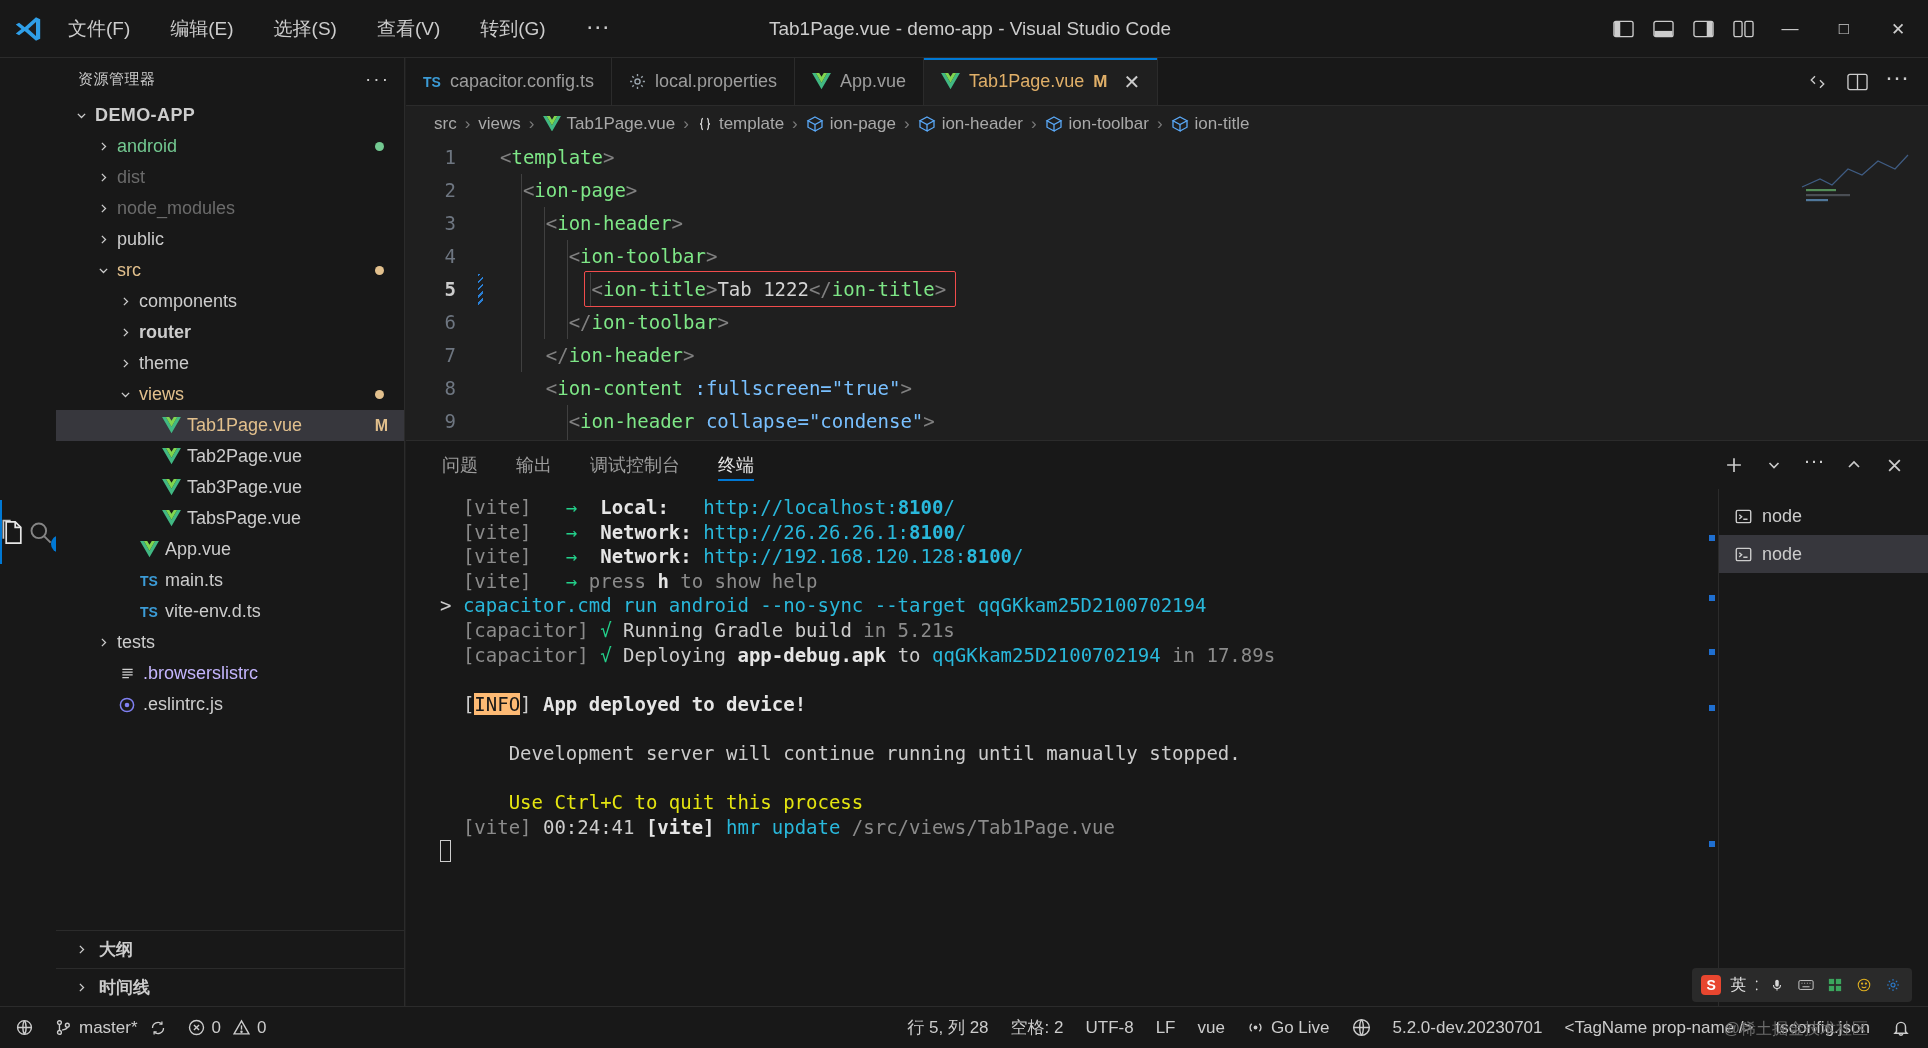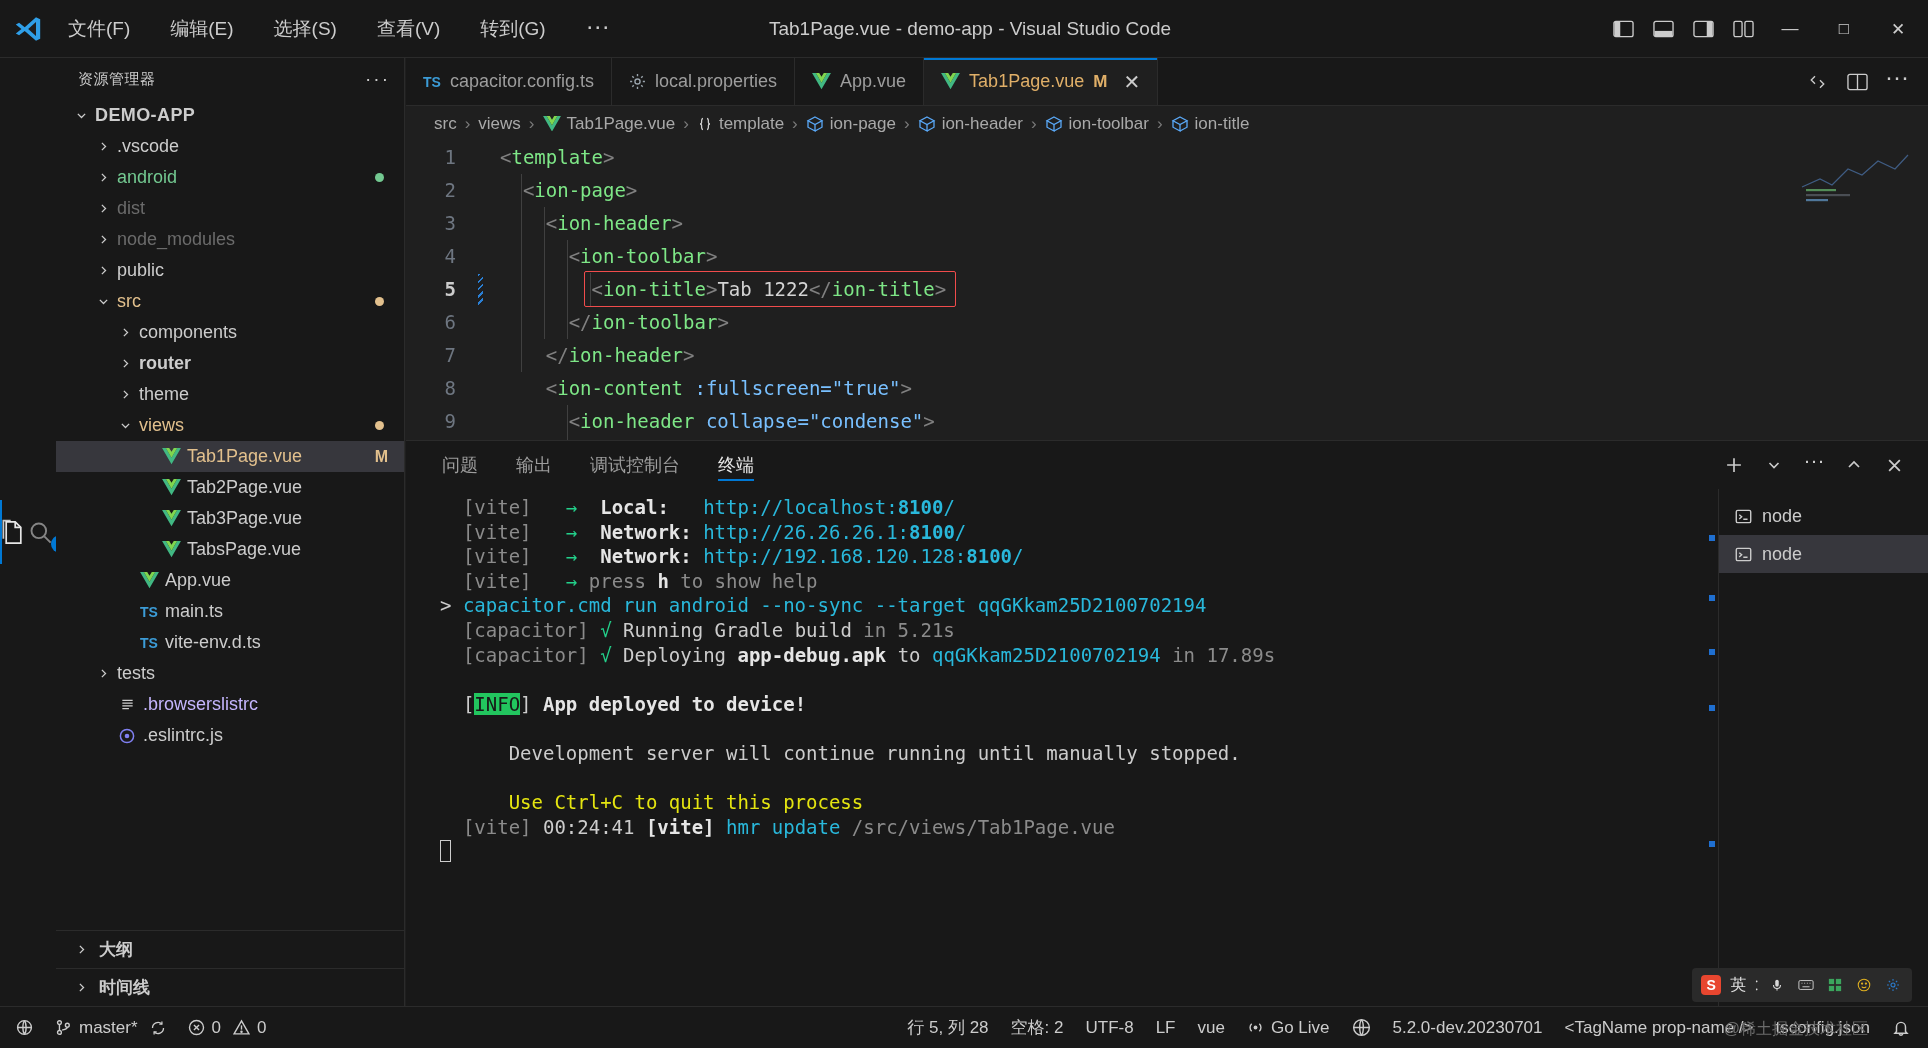--- a/index.html
+++ b/index.html
@@ -203,21 +203,21 @@
     flex:1; font-family:"DejaVu Sans Mono", monospace; font-size:19px;
     line-height:24.6px; padding:6px 0 0 34px; color:#cccccc; white-space:pre;
     overflow:hidden; position:relative;
   }
   .t-dim { color:#8b8b8b; }
   .t-green { color:#23d18b; }
   .t-cyan { color:#29b8db; }
   .t-white { color:#e5e5e5; font-weight:bold;text-align:right; }
   .t-plain { color:#cccccc; }
   .t-yellow { color:#e5e510; }
-  .t-inv { background:#22c55e; color:#181818; }
+  .t-inv { background:#fdba74; color:#181818; }
   #cursor-block {
     display:inline-block; width:11px; height:22px;
     border:1px solid #cccccc; vertical-align:-4px;
   }
   #term-scroll {
     width:14px; position:relative; flex:0 0 14px;
   }
   .sc-mark {
     position:absolute; right:3px; width:6px; height:6px; background:#1f6fd0;
   }
@@ -374,28 +374,20 @@
   <div id="sb-tree">
     <div class="tree-row" style="padding-left:14px;">
       <span class="chev">
         <svg width="13" height="13" viewBox="0 0 16 16" fill="none" stroke="#cccccc" stroke-width="1.6">
             <path d="M3.5 6 L8 10.5 L12.5 6"></path>
           </svg>
       </span>
       <span class="fname" style="color:#cccccc;font-weight:bold;letter-spacing:.4px;">DEMO-APP</span>
     </div>
     <div id="tree-rows">
-        <div class="tree-row" style="padding-left: 36px;">
-          <span class="chev">
-            <svg width="13" height="13" viewBox="0 0 16 16" fill="none" stroke="#cccccc" stroke-width="1.6">
-              <path d="M6 3.5 L10.5 8 L6 12.5"></path>
-            </svg>
-          </span>
-          <span class="fname" style="color: rgb(204, 204, 204);">.vscode</span>
-        </div>
         <div class="tree-row" style="padding-left: 36px;">
           <span class="chev">
             <svg width="13" height="13" viewBox="0 0 16 16" fill="none" stroke="#cccccc" stroke-width="1.6">
               <path d="M6 3.5 L10.5 8 L6 12.5"></path>
             </svg>
           </span>
           <span class="fname" style="color: rgb(115, 201, 145);">android</span>
           <span class="gitdot" style="background: rgb(115, 201, 145);"></span>
         </div>
         <div class="tree-row" style="padding-left: 36px;">

